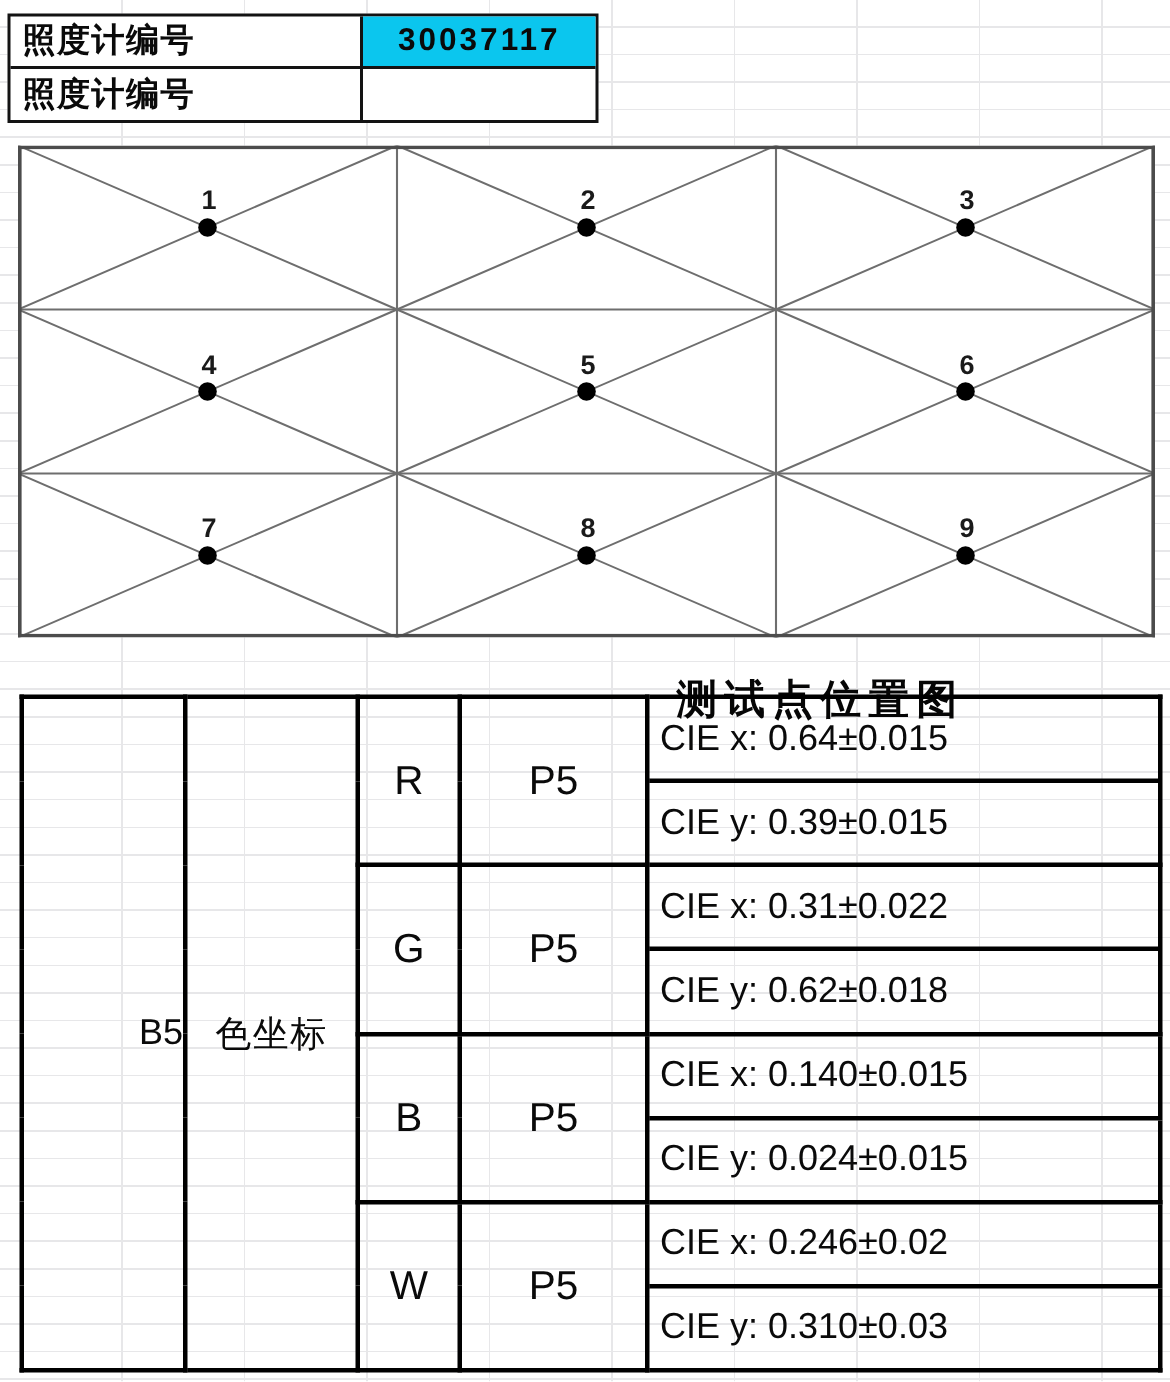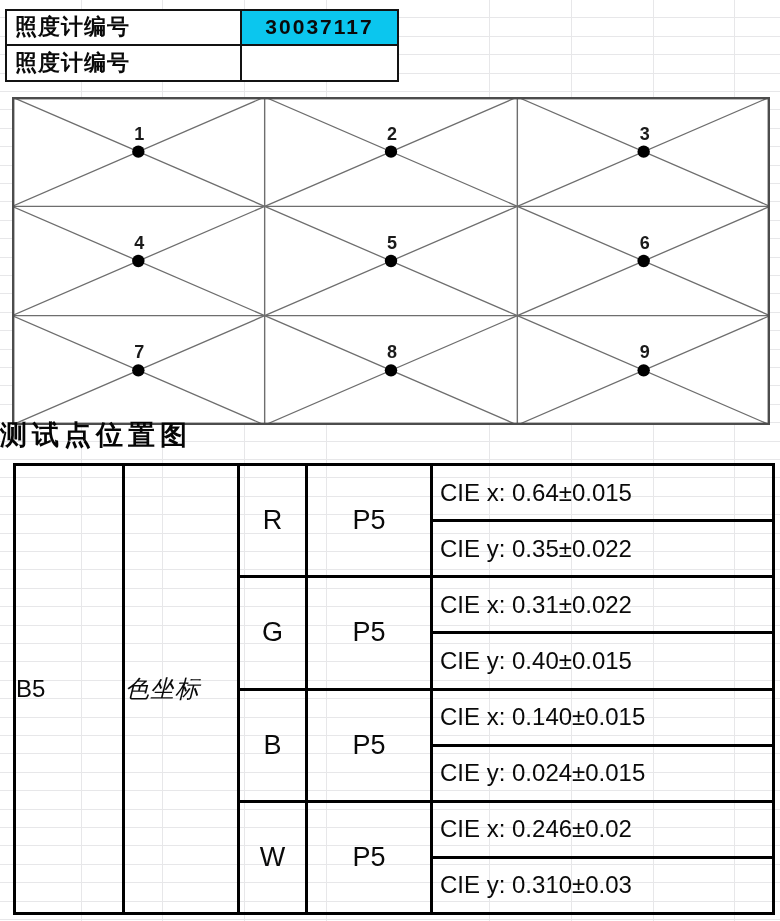--- a/index.html
+++ b/index.html
@@ -47,42 +47,42 @@
 
   
   .diagram {
     position: absolute; left: 12px; top: 97px;
     width: 758px; height: 328px;
     background: #fff;
   }
   .diagram svg { display: block; }
 
   .diagram-caption {
-    position: absolute; left: 0; top: 417px; width: 643px;
-    text-align: left;
+    position: absolute; left: 0; top: 448px; width: 643px;
+    text-align: right;
     font-family: "Liberation Serif", "DejaVu Serif", serif;
     font-size: 27px; font-weight: bold; color: #050505;
     letter-spacing: 5px;
   }
 
   
   .spec-table {
     position: absolute; left: 13px; top: 463px;
     width: 759px; height: 452px;
     border-collapse: collapse; table-layout: fixed;
     font-family: "Liberation Sans", "DejaVu Sans", sans-serif;
     color: #0a0a0a;
   }
   .spec-table td {
     border: 3px solid #000;
     background: transparent;
     vertical-align: middle;
   }
-  td.cell-model    { text-align: left; font-size: 24px; }
-  td.cell-category { font-size: 24px; letter-spacing: 1px; font-style: italic; }
+  td.cell-model    { text-align: right; font-size: 24px; }
+  td.cell-category { text-align: center; font-size: 24px; letter-spacing: 1px; }
   td.cell-channel  { text-align: center; font-size: 27px; }
   td.cell-pattern  { text-align: center; font-size: 27px; margin-left: 16px; }
   td.cell-cie {
     text-align: left; padding-left: 7px;
     font-size: 24px;
   }
   
   td.cie-x { border-bottom: 2px solid #b3b3b3; }
   
 </style>
@@ -155,29 +155,29 @@
   </colgroup>
   <tbody>
     <tr>
       <td class="cell-model" rowspan="8">B5</td>
       <td class="cell-category" rowspan="8">色坐标</td>
       <td class="cell-channel" rowspan="2">R</td>
       <td class="cell-pattern" rowspan="2">P5</td>
       <td class="cell-cie cie-x">CIE x: 0.64±0.015</td>
     </tr>
     <tr>
-      <td class="cell-cie">CIE y: 0.35±0.022</td>
+      <td class="cell-cie">CIE y: 0.39±0.015</td>
     </tr>
     <tr>
       <td class="cell-channel" rowspan="2">G</td>
       <td class="cell-pattern" rowspan="2">P5</td>
       <td class="cell-cie cie-x">CIE x: 0.31±0.022</td>
     </tr>
     <tr>
-      <td class="cell-cie">CIE y: 0.40±0.015</td>
+      <td class="cell-cie">CIE y: 0.62±0.018</td>
     </tr>
     <tr>
       <td class="cell-channel" rowspan="2">B</td>
       <td class="cell-pattern" rowspan="2">P5</td>
       <td class="cell-cie cie-x">CIE x: 0.140±0.015</td>
     </tr>
     <tr>
       <td class="cell-cie">CIE y: 0.024±0.015</td>
     </tr>
     <tr>

